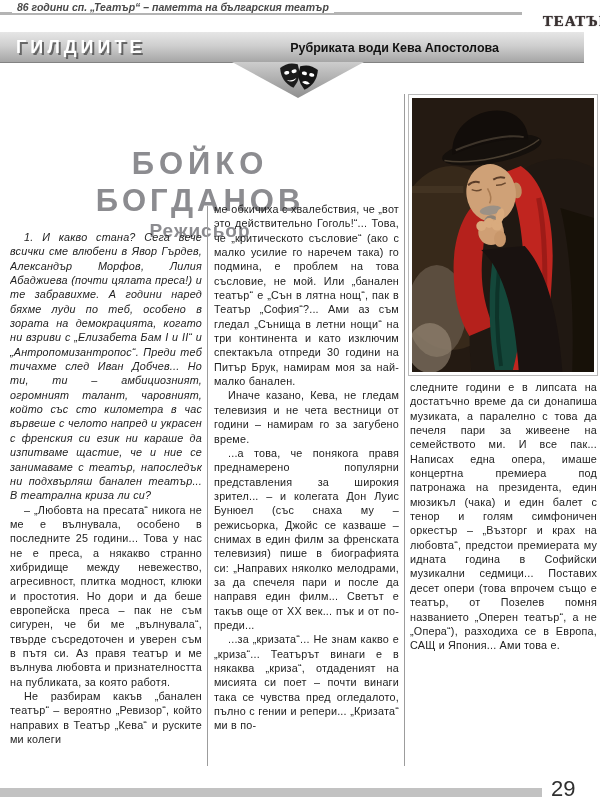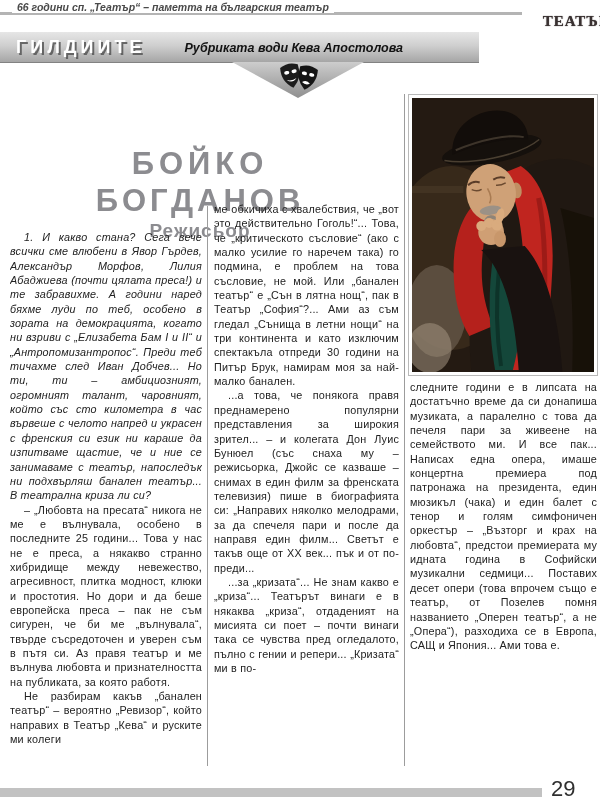--- a/index.html
+++ b/index.html
@@ -17,32 +17,32 @@
     background:#fff; padding:0 5px; white-space:nowrap;
   }
   .logo {
     position:absolute; right:-9px; top:13px;
     font-family:"Liberation Serif", serif; font-weight:bold;
     font-size:15px; letter-spacing:1px; color:#3a3232;
     text-shadow:0 0 1px #3a3232;
   }
   
   .banner {
-    position:absolute; left:0; top:32px; width:479px; height:30px;
+    position:absolute; left:0; top:32px; width:584px; height:30px;
     background:linear-gradient(#e6e6e6 0%, #cfcfcf 45%, #a6a6a6 100%);
     border-bottom:1px solid #828282;
   }
   .banner-title {
     position:absolute; left:16px; top:5px;
     font-size:18px; font-weight:bold; letter-spacing:4px; color:#ffffff;
     text-shadow:2px 2px 0 rgba(85,85,85,0.85);
   }
   .banner-rubric {
-    position:absolute; right:76px; top:9px;
-    font-size:12.5px; font-weight:bold; font-style:italic; color:#121212;
+    position:absolute; right:85px; top:9px;
+    font-size:12.5px; font-weight:bold; color:#121212;
     white-space:nowrap;
   }
   .triangle { position:absolute; left:232px; top:62px; width:132px; height:36px; }
   .masks { position:absolute; left:277px; top:60px; width:44px; height:34px; }
   
   .title-block { position:absolute; left:30px; top:97px; width:340px; text-align:center; color:#8c8c90;margin-top:48px; }
   .title-first { font-size:31px; font-weight:bold; letter-spacing:5px; line-height:37px; }
   .title-last  { font-size:31px; font-weight:bold; letter-spacing:4px; line-height:37px; }
   .title-role  { font-size:19px; font-weight:bold; letter-spacing:1px; line-height:23px; }
   
@@ -69,21 +69,21 @@
   
   .footer-bar { position:absolute; left:0; top:788px; width:542px; height:9px; background:#c2c2c2; }
   .page-num   { position:absolute; left:551px; top:776px; font-size:22px; color:#2f2f2f; }
 </style>
 </head>
 <body>
 
 <div class="page">
 
   <div class="masthead-rule"></div>
-  <div class="masthead">66 години сп. „Театър“ – паметта на българския театър</div>
+  <div class="masthead">86 години сп. „Театър“ – паметта на българския театър</div>
   <div class="logo">ТЕАТЪР</div>
 
   <div class="banner">
     <div class="banner-title">ГИЛДИИТЕ</div>
     <div class="banner-rubric">Рубриката води Кева Апостолова</div>
   </div>
 
   <svg class="triangle" viewBox="0 0 132 36">
     <defs>
       <linearGradient id="tg" x1="0" y1="0" x2="0" y2="1">
@@ -168,20 +168,21 @@
   <div class="vrule vrule2"></div>
 
   <div class="col col1">
     <p class="q">1. И какво стана? Сега вече всички сме влюбени в Явор Гърдев, Александър Морфов, Лилия Абаджиева (почти цялата преса!) и те забравихме. А години наред бяхме луди по теб, особено в зората на демокрацията, когато ни взриви с „Елизабета Бам I и II“ и „Антропомизантропос“. Преди теб тичахме след Иван Добчев... Но ти, ти – амбициозният, огромният талант, чаровният, който със сто километра в час вървеше с челото напред и украсен с френския си език ни караше да изпитваме щастие, че и ние се занимаваме с театър, напоследък ни подхвърляш банален театър... В театрална криза ли си?</p>
     <p>– „Любовта на пресата“ никога не ме е вълнувала, особено в последните 25 години... Това у нас не е преса, а някакво странно хибридище между невежество, агресивност, плитка модност, клюки и простотия. Но дори и да беше европейска преса – пак не съм сигурен, че би ме „вълнувала“, твърде съсредоточен и уверен съм в пътя си. Аз правя театър и ме вълнува любовта и признателността на публиката, за която работя.</p>
     <p>Не разбирам какъв „банален театър“ – вероятно „Ревизор“, който направих в Театър „Кева“ и руските ми колеги</p>
   </div>
 
   <div class="col col2">
     <p class="noindent">ме обкичиха с хвалебствия, че „вот это действительно Гоголь!“... Това, че „критическото съсловие“ (ако с малко усилие го наречем така) го подмина, е проблем на това съсловие, не мой. Или „банален театър“ е „Сън в лятна нощ“, пак в Театър „София“?... Ами аз съм гледал „Сънища в летни нощи“ на три континента и като изключим спектакъла отпреди 30 години на Питър Брук, намирам моя за най-малко банален.</p>
+    <p>Иначе казано, Кева, не гледам телевизия и не чета вестници от години – намирам го за загубено време.</p>
     <p>...а това, че понякога правя преднамерено популярни представления за широкия зрител... – и колегата Дон Луис Бунюел (със снаха му – режисьорка, Джойс се казваше – снимах в един филм за френската телевизия) пише в биографията си: „Направих няколко мелодрами, за да спечеля пари и после да направя един филм... Светът е такъв още от ХХ век... пък и от по-преди...</p>
     <p>...за „кризата“... Не знам какво е „криза“... Театърът винаги е в някаква „криза“, отдаденият на мисията си поет – почти винаги така се чувства пред огледалото, пълно с гении и репери... „Кризата“ ми в по-</p>
   </div>
 
   <div class="col col3">
     <p class="noindent">следните години е в липсата на достатъчно време да си донапиша музиката, а паралелно с това да печеля пари за живеене на семейството ми. И все пак... Написах една опера, имаше концертна премиера под патронажа на президента, един мюзикъл (чака) и един балет с тенор и голям симфоничен оркестър – „Възторг и крах на любовта“, предстои премиерата му идната година в Софийски музикални седмици... Поставих десет опери (това впрочем също е театър, от Позелев помня названието „Оперен театър“, а не „Опера“), разходиха се в Европа, САЩ и Япония... Ами това е.</p>
   </div>
 
   <div class="footer-bar"></div>
   <div class="page-num">29</div>

